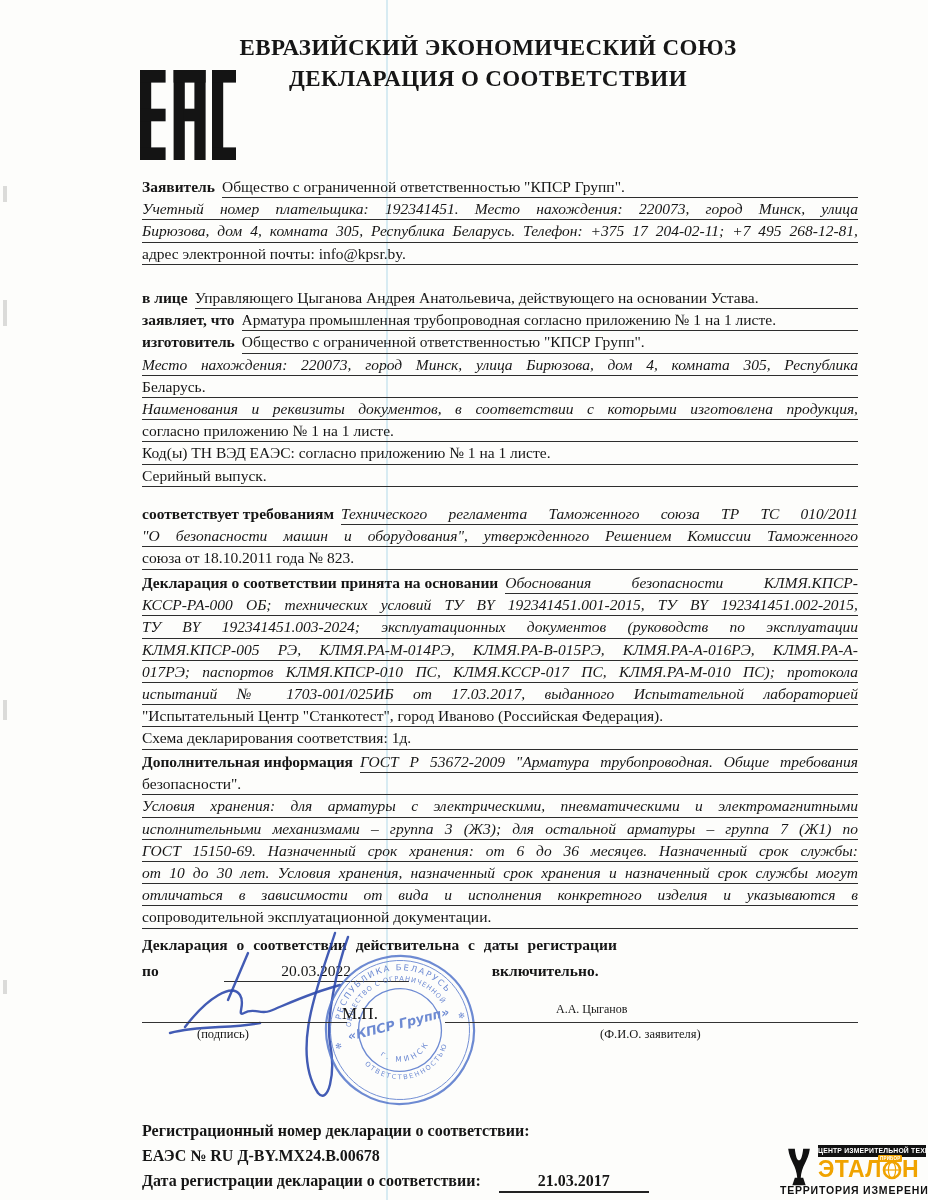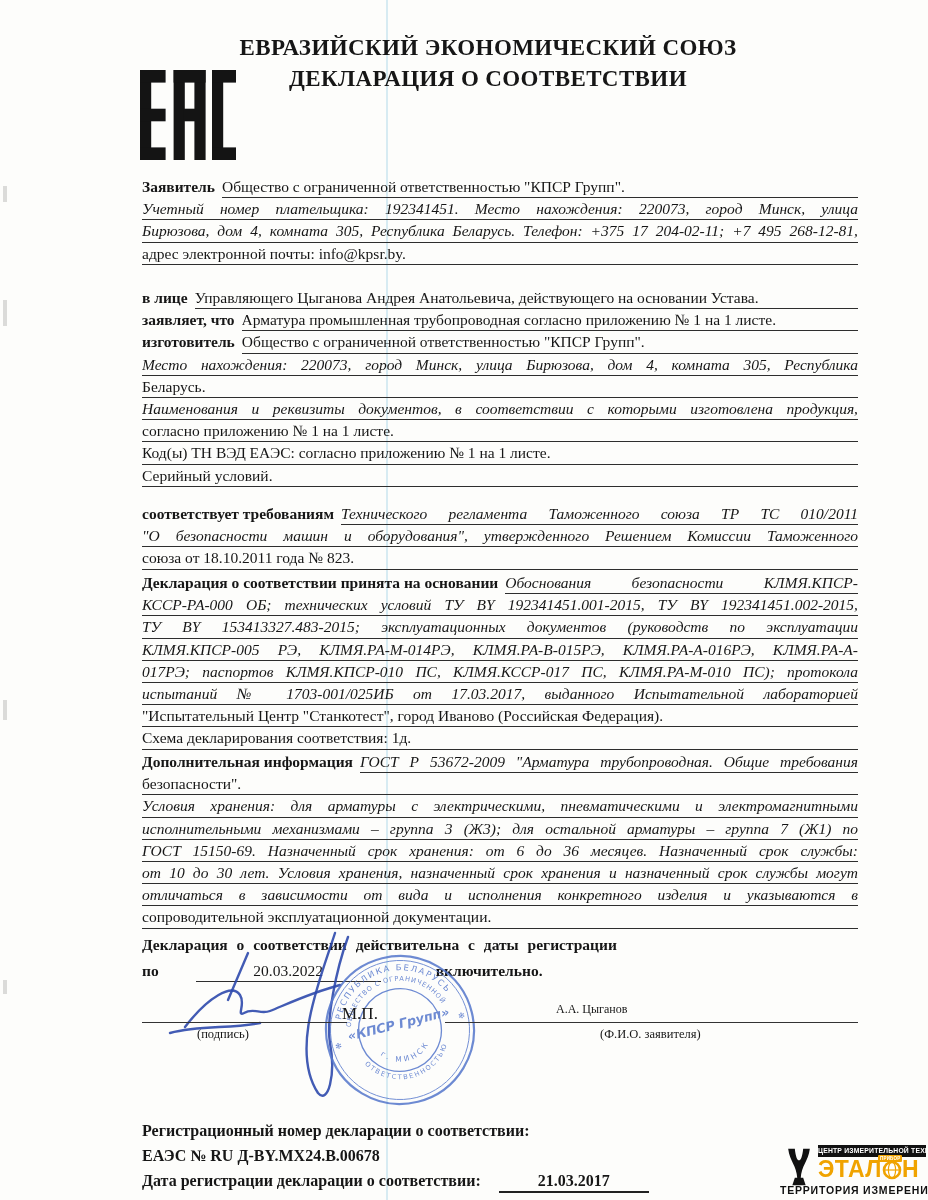--- a/index.html
+++ b/index.html
@@ -27,21 +27,21 @@
 
   .eac{position:absolute;left:140px;top:70px;width:96px;height:90px;}
 
   .blk{position:absolute;left:142px;width:716px;}
   .line{display:flex;height:22.2px;font-size:15.5px;line-height:21px;}
   .line b{font-weight:bold;padding-right:7px;flex:none;white-space:nowrap;}
   .v{flex:1;border-bottom:1.5px solid var(--rule);overflow:hidden;white-space:nowrap;}
   .v.j{white-space:normal;text-align:justify;text-align-last:justify;font-style:italic;}
   .nb{border-bottom:none;}
 
-  .val-line2{margin-top:4px;}
+  .val-line2{margin-top:4px;gap:28px;}
   .date-slot{
     width:185px;margin-left:30px;text-align:center;flex:none;
     border-bottom:1.5px solid var(--rule);
   }
   .suffix{margin-left:55px;}
 
   .sigline{position:absolute;height:0;border-top:1.5px solid #333;}
   .caption{position:absolute;font-size:12.5px;}
   .mp{position:absolute;left:342px;top:1004px;font-size:17px;}
   .fio-name{position:absolute;left:556px;top:1002px;width:250px;font-size:12px;}
@@ -149,21 +149,21 @@
     <div class="line">
         <span class="v j">Наименования и реквизиты документов, в соответствии с которыми изготовлена продукция,</span>
       </div>
     <div class="line">
         <span class="v">согласно приложению № 1 на 1 листе.</span>
       </div>
     <div class="line">
         <span class="v">Код(ы) ТН ВЭД ЕАЭС: согласно приложению № 1 на 1 листе.</span>
       </div>
     <div class="line">
-        <span class="v">Серийный условий.</span>
+        <span class="v">Серийный выпуск.</span>
       </div>
   </div>
 
   <div class="blk" style="top:503px">
     <div class="line">
         <b>соответствует требованиям</b>
         <span class="v j">Технического регламента Таможенного союза ТР ТС 010/2011</span>
       </div>
     <div class="line">
         <span class="v j">"О безопасности машин и оборудования", утвержденного Решением Комиссии Таможенного</span>
@@ -175,21 +175,21 @@
 
   <div class="blk" style="top:572px">
     <div class="line">
         <b>Декларация о соответствии принята на основании</b>
         <span class="v j">Обоснования безопасности КЛМЯ.КПСР-</span>
       </div>
     <div class="line">
         <span class="v j">КССР-РА-000 ОБ; технических условий ТУ BY 192341451.001-2015, ТУ BY 192341451.002-2015,</span>
       </div>
     <div class="line">
-        <span class="v j">ТУ BY 153413327.483-2015; эксплуатационных документов (руководств по эксплуатации</span>
+        <span class="v j">ТУ BY 192341451.003-2024; эксплуатационных документов (руководств по эксплуатации</span>
       </div>
     <div class="line">
         <span class="v j">КЛМЯ.КПСР-005 РЭ, КЛМЯ.РА-М-014РЭ, КЛМЯ.РА-В-015РЭ, КЛМЯ.РА-А-016РЭ, КЛМЯ.РА-А-</span>
       </div>
     <div class="line">
         <span class="v j">017РЭ; паспортов КЛМЯ.КПСР-010 ПС, КЛМЯ.КССР-017 ПС, КЛМЯ.РА-М-010 ПС); протокола</span>
       </div>
     <div class="line">
         <span class="v j">испытаний № 1703-001/025ИБ от 17.03.2017, выданного Испытательной лабораторией</span>
       </div>

